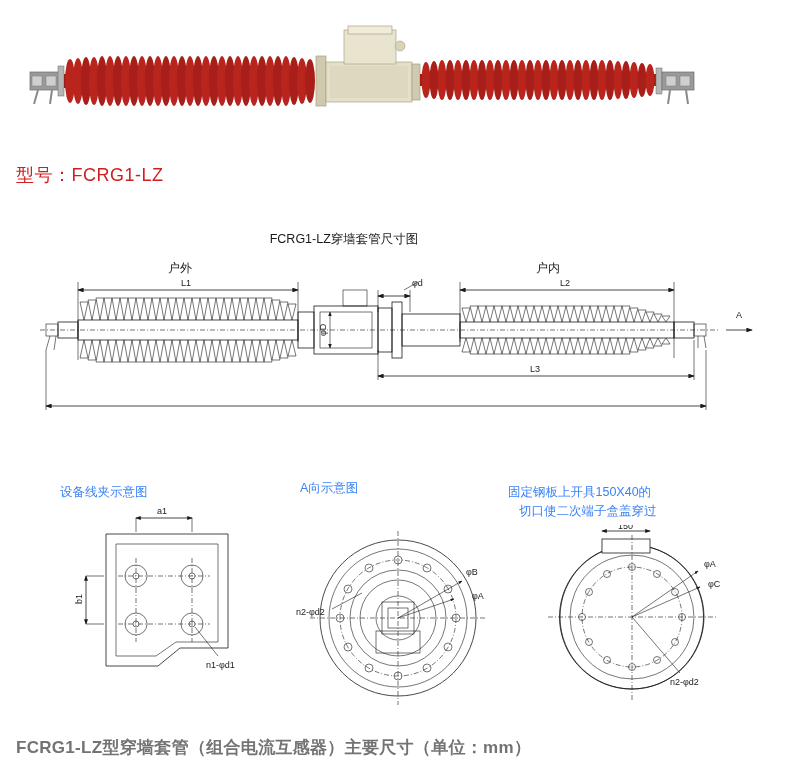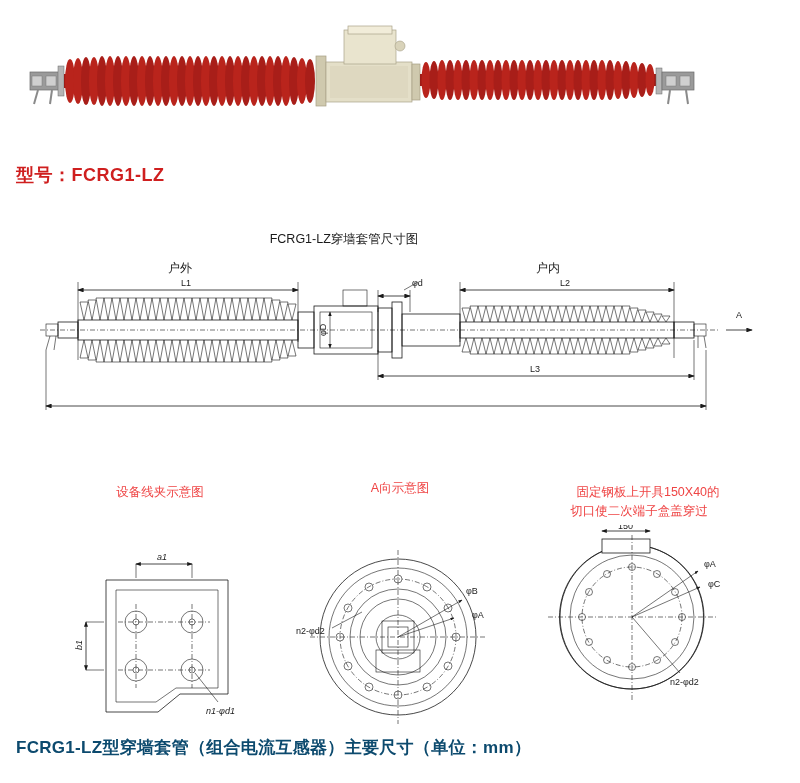--- a/index.html
+++ b/index.html
@@ -11,34 +11,34 @@
     overflow:hidden;
   }
   .abs{position:absolute;}
 
   
   #photo{left:0;top:0;width:800px;height:140px;}
 
   
   .model-label{
     left:16px;top:163px;
-    font-size:18px;font-weight:bold;color:#cf1f1f;
+    font-size:18px;font-weight:normal;color:#cf1f1f;
     letter-spacing:0.5px;
   }
   .bottom-caption{
     left:16px;top:736px;
-    font-size:17px;font-weight:bold;color:#0c4a6e;
+    font-size:17px;font-weight:bold;color:#737373;
     letter-spacing:0.3px;
   }
   .dim-title{
     left:0;top:231px;width:688px;text-align:center;
     font-size:12.5px;color:#1a1a1a;
   }
   .sub-cap{
-    font-size:12.5px;color:#ef4444;text-align:center;
+    font-size:12.5px;color:#3b82f6;text-align:left;
   }
 
   
   svg{display:block;}
   .ln{stroke:#1a1a1a;fill:none;stroke-width:0.8;}
   .ln-thin{stroke:#1a1a1a;fill:none;stroke-width:0.6;}
   .ln-dash{stroke:#1a1a1a;fill:none;stroke-width:0.6;stroke-dasharray:5 2 1 2;}
   .fl{fill:#1a1a1a;}
   .tx{font-family:"Liberation Sans",sans-serif;font-size:9px;fill:#1a1a1a;}
   .tx-cn{font-family:"Liberation Sans",sans-serif;font-size:12px;fill:#1a1a1a;}
@@ -337,24 +337,24 @@
   <line x1="706" y1="100" x2="706" y2="160" class="ln-thin"></line>
   <line x1="46" y1="156" x2="706" y2="156" class="ln" marker-start="url(#arL)" marker-end="url(#ar)"></line>
 
   <text class="tx" x="736" y="68">A</text>
   <line x1="726" y1="80" x2="752" y2="80" class="ln" marker-end="url(#ar)"></line>
 </svg>
 </div>
 
 <div class="abs sub-cap" style="left:60px;top:484px;width:200px;">设备线夹示意图</div>
 <div class="abs sub-cap" style="left:300px;top:480px;width:200px;">A向示意图</div>
-<div class="abs sub-cap" style="left:528px;top:484px;width:240px;">固定钢板上开具150X40的</div>
+<div class="abs sub-cap" style="left:508px;top:484px;width:240px;">固定钢板上开具150X40的</div>
 <div class="abs sub-cap" style="left:519px;top:503px;width:240px;">切口使二次端子盒盖穿过</div>
 
-<div class="abs" style="left:60px;top:542px;width:210px;height:195px;font-style:italic;">
+<div class="abs" style="left:60px;top:496px;width:210px;height:195px;">
 <svg width="210" height="195" viewBox="0 0 210 195">
   <defs>
     <marker id="ar2" markerWidth="7" markerHeight="5" refX="6" refY="2.5" orient="auto">
           <path d="M0,0 L7,2.5 L0,5 z" class="fl"></path>
         </marker>
     <marker id="ar2L" markerWidth="7" markerHeight="5" refX="1" refY="2.5" orient="auto">
           <path d="M7,0 L0,2.5 L7,5 z" class="fl"></path>
         </marker>
   </defs>
 
@@ -383,21 +383,21 @@
   <line x1="26" y1="80" x2="26" y2="128" class="ln" marker-start="url(#ar2L)" marker-end="url(#ar2)"></line>
   <line x1="26" y1="80" x2="44" y2="80" class="ln-thin"></line>
   <line x1="26" y1="128" x2="44" y2="128" class="ln-thin"></line>
   <text class="tx" x="22" y="108" transform="rotate(-90 22 108)">b1</text>
 
   <line x1="135" y1="131" x2="158" y2="160" class="ln-thin"></line>
   <text class="tx" x="146" y="172">n1-φd1</text>
 </svg>
 </div>
 
-<div class="abs" style="left:290px;top:542px;width:220px;height:195px;">
+<div class="abs" style="left:290px;top:523px;width:220px;height:195px;">
 <svg width="220" height="195" viewBox="0 0 220 195">
   <defs>
     <marker id="ar3" markerWidth="7" markerHeight="5" refX="6" refY="2.5" orient="auto">
           <path d="M0,0 L7,2.5 L0,5 z" class="fl"></path>
         </marker>
   </defs>
 
   <circle cx="108" cy="95" r="78" class="ln"></circle>
   <circle cx="108" cy="95" r="69" class="ln-thin"></circle>
   <circle cx="108" cy="95" r="58" class="ln-dash"></circle>

